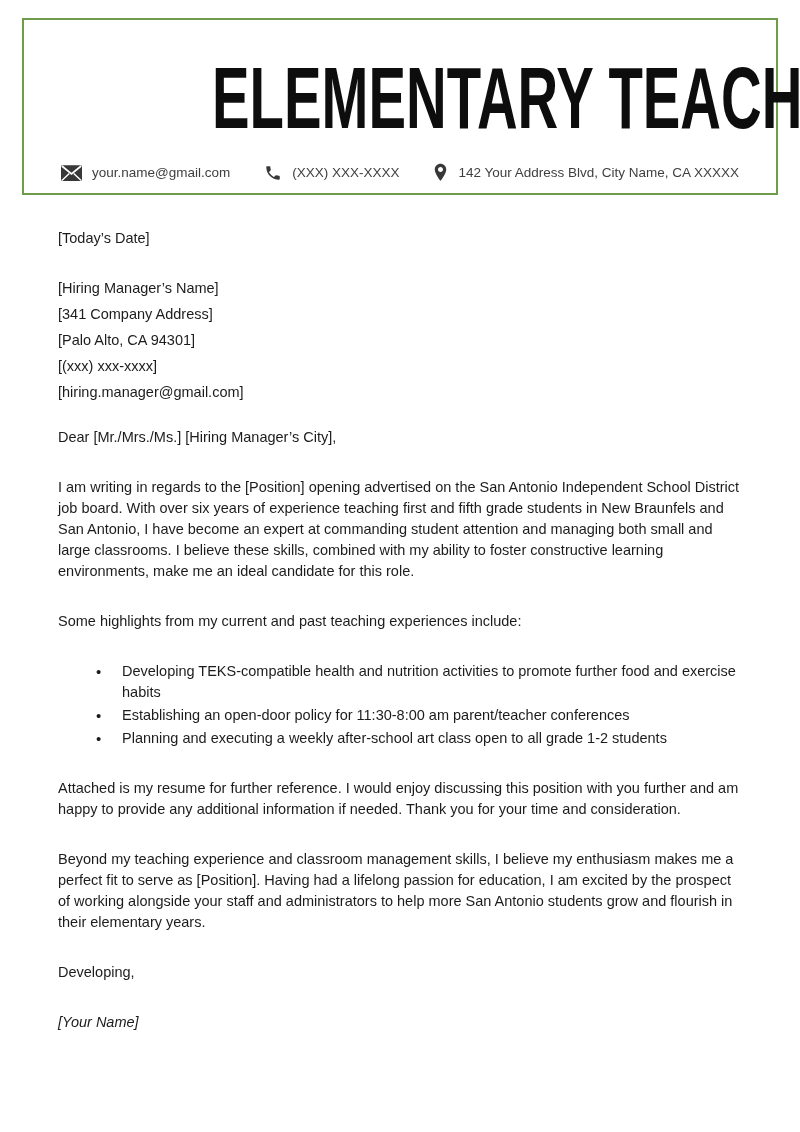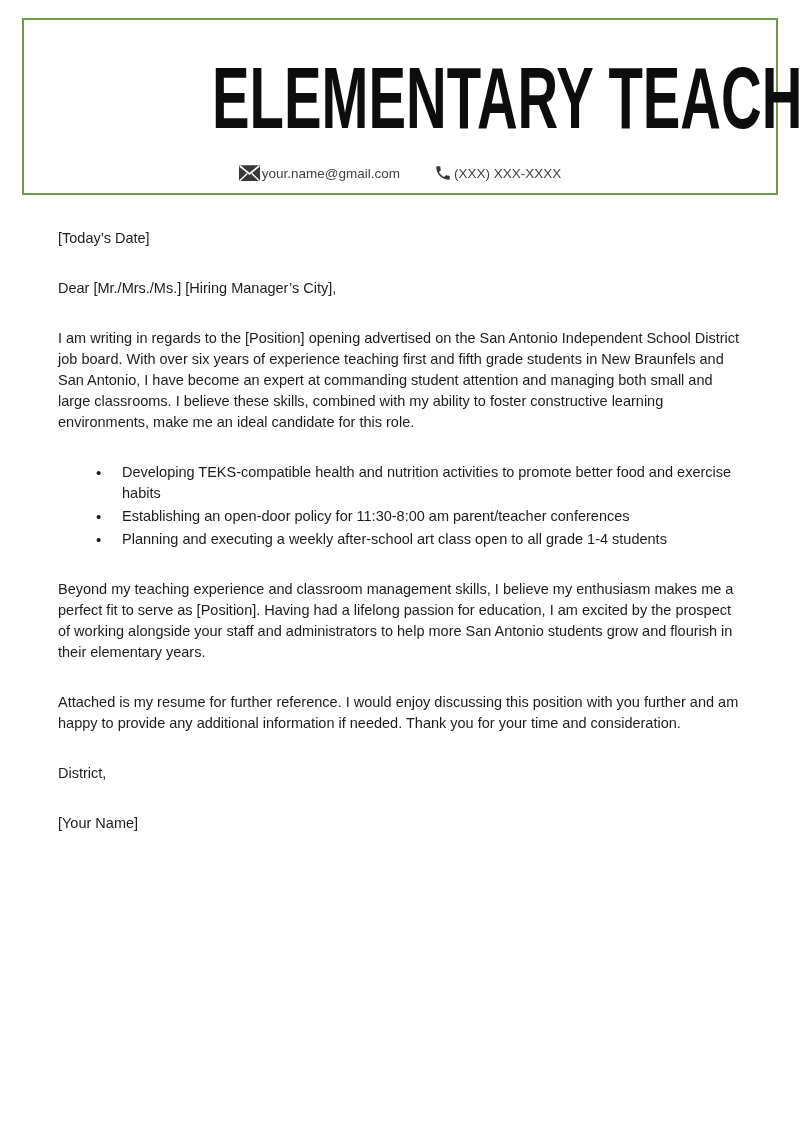--- a/index.html
+++ b/index.html
@@ -46,21 +46,21 @@
     bottom: 11px;
     width: 100%;
     display: flex;
     justify-content: center;
     align-items: center;
     gap: 34px;
   }
   .contact-item {
     display: flex;
     align-items: center;
-    gap: 2px;
+    gap: 10px;
     font-size: 13.5px;
     color: #3f3f3f;
   }
   .contact-item .icon { display: inline-flex; align-items: center; }
   .contact-item svg { display: block; }
 
   
   .letter {
     margin: 33px 58px 0 58px;
     font-size: 14.5px;
@@ -82,21 +82,21 @@
   }
   ul.highlights li::before {
     content: "\2022";
     position: absolute;
     left: -26px;
     top: 0;
     font-size: 15px;
     color: #1c1c1c;
   }
   .valediction { margin-bottom: 30px; }
-  .signature { margin-bottom: 0; }
+  .signature { margin-bottom: 0; font-style: italic; }
 </style>
 </head>
 <body>
 
 <div class="header-box">
   <div class="title-wrap">
     <span class="page-title">ELEMENTARY TEACHER</span>
   </div>
   <div class="contact-row">
 
@@ -113,39 +113,55 @@
 
     <div class="contact-item">
       <span class="icon">
         <svg width="18" height="18" viewBox="0 0 24 24">
           <path fill="#383838" d="M6.62 10.79c1.44 2.83 3.76 5.14 6.59 6.59l2.2-2.2c.27-.27.67-.36 1.02-.24 1.12.37 2.33.57 3.57.57.55 0 1 .45 1 1V20c0 .55-.45 1-1 1-9.39 0-17-7.61-17-17 0-.55.45-1 1-1h3.5c.55 0 1 .45 1 1 0 1.25.2 2.45.57 3.57.11.35.03.74-.25 1.02l-2.2 2.2z"></path>
         </svg>
       </span>
       <span>(XXX) XXX-XXXX</span>
     </div>
 
+    <div class="contact-item">
+      <span class="icon">
+        <svg width="15" height="19" viewBox="0 0 24 30">
+          <path fill="#383838" d="M12 1C6.9 1 2.8 5.1 2.8 10.2c0 6.8 9.2 18.3 9.2 18.3s9.2-11.5 9.2-18.3C21.2 5.1 17.1 1 12 1zm0 13.2c-2.2 0-4-1.8-4-4s1.8-4 4-4 4 1.8 4 4-1.8 4-4 4z"></path>
+        </svg>
+      </span>
+      <span>142 Your Address Blvd, City Name, CA XXXXX</span>
+    </div>
 
   </div>
 </div>
 
 <div class="letter">
   <p>[Today’s Date]</p>
 
+  <div class="recipient-block">
+    <p>[Hiring Manager’s Name]</p>
+    <p>[341 Company Address]</p>
+    <p>[Palo Alto, CA 94301]</p>
+    <p>[(xxx) xxx-xxxx]</p>
+    <p>[hiring.manager@gmail.com]</p>
+  </div>
 
   <p>Dear [Mr./Mrs./Ms.] [Hiring Manager’s City],</p>
 
   <p>I am writing in regards to the [Position] opening advertised on the San Antonio Independent School District job board. With over six years of experience teaching first and fifth grade students in New Braunfels and San Antonio, I have become an expert at commanding student attention and managing both small and large classrooms. I believe these skills, combined with my ability to foster constructive learning environments, make me an ideal candidate for this role.</p>
 
+  <p>Some highlights from my current and past teaching experiences include:</p>
 
   <ul class="highlights">
-    <li>Developing TEKS-compatible health and nutrition activities to promote better food and exercise habits</li>
+    <li>Developing TEKS-compatible health and nutrition activities to promote further food and exercise habits</li>
     <li>Establishing an open-door policy for 11:30-8:00 am parent/teacher conferences</li>
-    <li>Planning and executing a weekly after-school art class open to all grade 1-4 students</li>
+    <li>Planning and executing a weekly after-school art class open to all grade 1-2 students</li>
   </ul>
+
+  <p>Attached is my resume for further reference. I would enjoy discussing this position with you further and am happy to provide any additional information if needed. Thank you for your time and consideration.</p>
 
   <p>Beyond my teaching experience and classroom management skills, I believe my enthusiasm makes me a perfect fit to serve as [Position]. Having had a lifelong passion for education, I am excited by the prospect of working alongside your staff and administrators to help more San Antonio students grow and flourish in their elementary years.</p>
 
-  <p>Attached is my resume for further reference. I would enjoy discussing this position with you further and am happy to provide any additional information if needed. Thank you for your time and consideration.</p>
-
-  <p class="valediction">District,</p>
+  <p class="valediction">Developing,</p>
 
   <p class="signature">[Your Name]</p>
 </div>
 
 </body></html>

